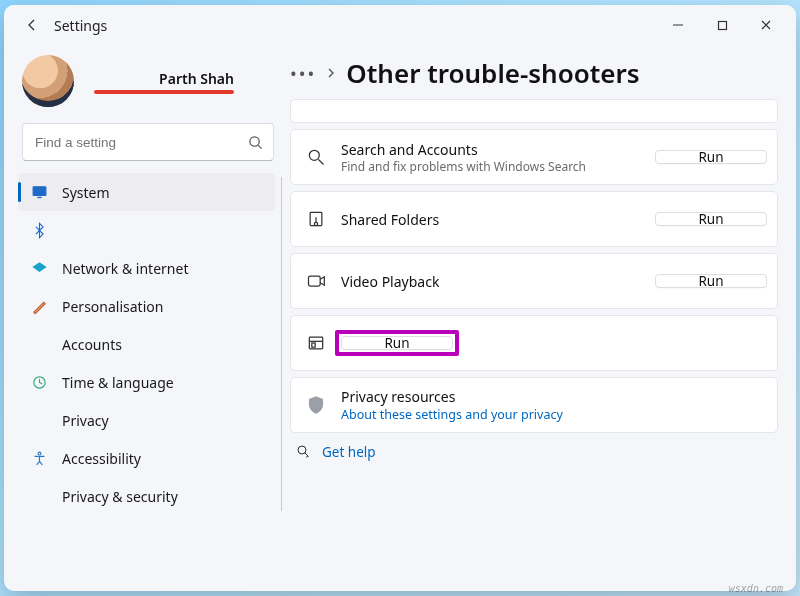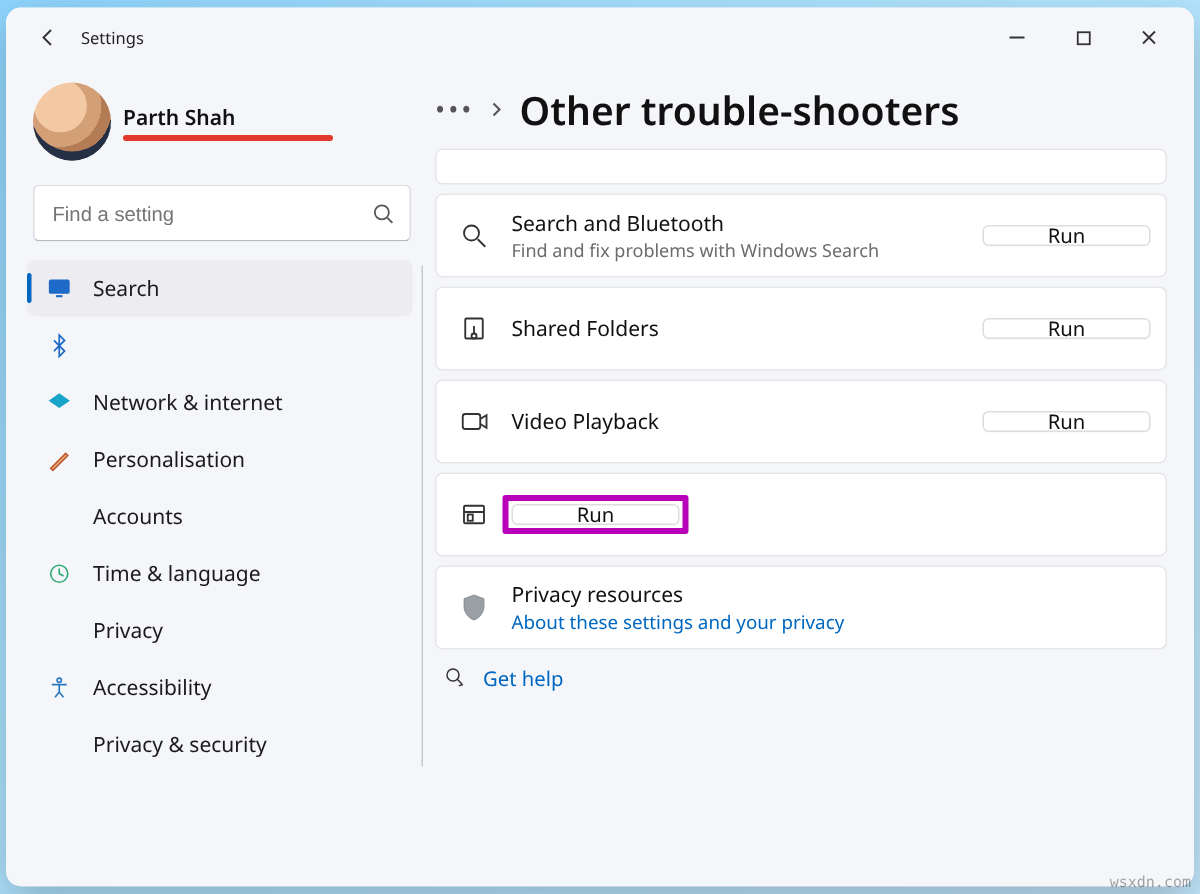--- a/index.html
+++ b/index.html
@@ -43,21 +43,21 @@
     background: var(--win-bg);
   }
   .titlebar .back {
     width: 32px; height: 32px;
     display: flex; align-items: center; justify-content: center;
     border-radius: 4px;
     color: #333;
     font-size: 16px;
   }
   .titlebar .title {
-    font-size: 11px;
+    font-size: 14px;
     color: #222;
     margin-left: 6px;
   }
   .winbtns { margin-left: auto; display: flex; }
   .winbtn {
     width: 44px; height: 32px;
     display: flex; align-items: center; justify-content: center;
     color: #333;
     font-size: 12px;
   }
@@ -70,22 +70,23 @@
     width: 282px;
     padding: 6px 8px 10px 14px;
     display: flex;
     flex-direction: column;
     gap: 2px;
     overflow: hidden;
   }
   .profile {
     display: flex;
     align-items: center;
-    gap: 8px;
+    gap: 20px;
     padding: 4px 4px 12px 4px;
+    text-align: right;
   }
   .avatar {
     width: 52px; height: 52px; border-radius: 50%;
     background: radial-gradient(circle at 35% 30%, #f3c9a4 0 35%, #d39f76 36% 55%, #b47c54 55% 70%, #253044 70% 100%);
     box-shadow: inset 0 -8px 0 -2px #253044;
   }
   .profile .name { font-weight: 600; font-size: 14px; color:#111; }
   .underline {
     height: 4px; width: 140px; background:#e13a2a; border-radius:2px;
     margin-top: 2px;
@@ -225,23 +226,24 @@
     display:flex;
     align-items:center;
     gap: 10px;
     padding-left: 6px;
     font-size: 13.5px;
     color: var(--accent-blue);
   }
   .help-icon { color:#333; font-size:15px; }
   .watermark {
     position: fixed;
-    right: 6px; bottom: 2px;
+    right: 17px; bottom: 2px;
     font-size: 10px; color: rgba(0,0,0,0.35);
     font-family: monospace;
+    font-style: italic;
   }
   svg { display:block; }
 </style>
 </head>
 <body>
 
 <div class="window">
 
   <div class="titlebar">
     <div class="back">
@@ -290,21 +292,21 @@
 
       <div class="nav-wrapper">
         <div class="nav" id="nav">
             <div class="nav-item selected">
               <span class="nav-icon">
                 <svg width="17" height="17" viewBox="0 0 24 24" fill="none" stroke-width="1.6">
                   <rect x="3" y="4" width="18" height="12" rx="1" fill="#1e6ac8" stroke="#1e6ac8"></rect>
                   <rect x="9" y="18" width="6" height="2" fill="#1e6ac8"></rect>
                 </svg>
               </span>
-              <span>Search</span>
+              <span>System</span>
             </div>
             <div class="nav-item">
               <span class="nav-icon">
                 <svg width="17" height="17" viewBox="0 0 24 24" fill="none" stroke-width="1.6" stroke="#1e6ac8">
                   <path d="M7 7 L17 17 L12 22 V2 L17 7 L7 17" fill="none"></path>
                 </svg>
               </span>
             </div>
             <div class="nav-item">
               <span class="nav-icon">
@@ -386,21 +388,21 @@
           <div class="run-btn" style="visibility:hidden"></div>
         </div>
         <div class="card">
             <div class="card-icon">
               <svg width="20" height="20" viewBox="0 0 24 24" fill="none" stroke="#333" stroke-width="1.5">
                 <circle cx="10" cy="10" r="6"></circle>
                 <line x1="15" y1="15" x2="21" y2="21"></line>
               </svg>
             </div>
             <div class="card-text">
-              <span class="card-title">Search and Bluetooth</span>
+              <span class="card-title">Search and Accounts</span>
               <span class="card-desc">Find and fix problems with Windows Search</span>
             </div>
             <div class="run-btn">Run</div>
           </div>
           <div class="card">
             <div class="card-icon">
               <svg width="20" height="20" viewBox="0 0 24 24" fill="none" stroke="#333" stroke-width="1.5">
                 <rect x="5" y="4" width="14" height="16" rx="1"></rect>
                 <circle cx="12" cy="18" r="2"></circle>
                 <line x1="12" y1="16" x2="12" y2="10"></line>

